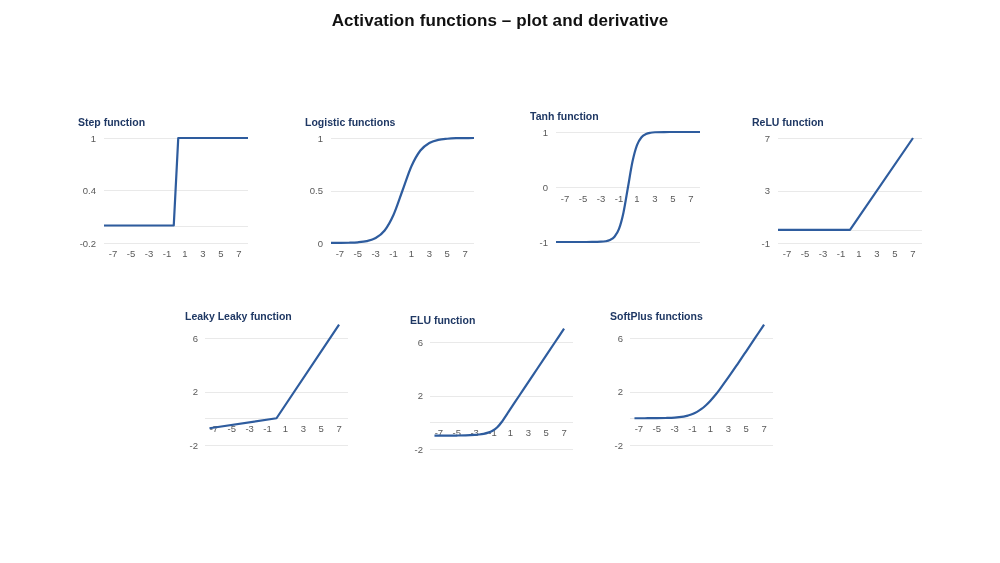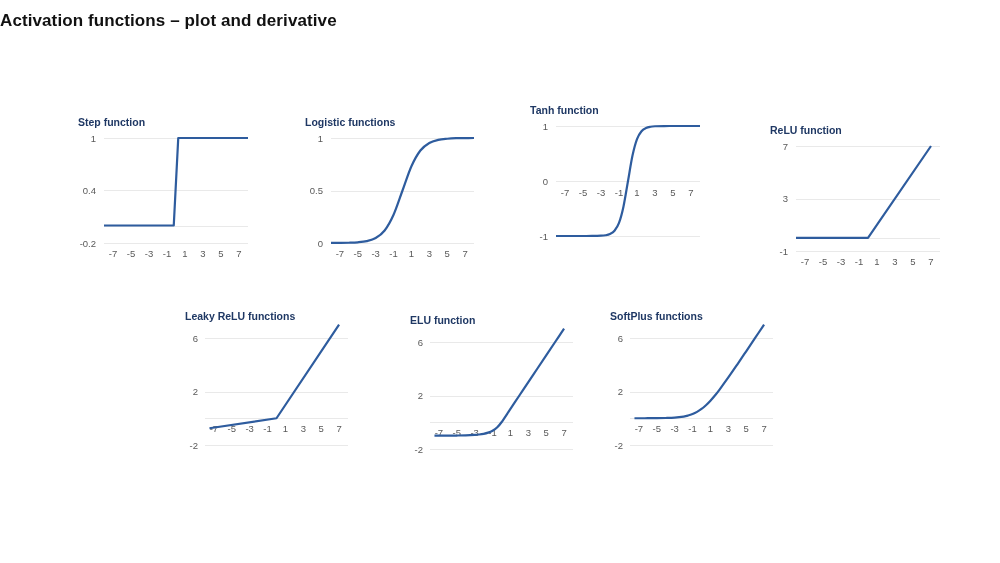--- a/index.html
+++ b/index.html
@@ -18,21 +18,21 @@
   #slide {
     position: absolute;
     inset: 0;
     background: #ffffff;
   }
   #slide-title {
     position: absolute;
     top: 11px;
     left: 0;
     width: 1000px;
-    text-align: left;
+    text-align: center;
     font-size: 17px;
     font-weight: bold;
     color: #111111;
     letter-spacing: 0.1px;
   }
   .chart {
     position: absolute;
   }
   .chart-title {
     position: absolute;
@@ -113,41 +113,41 @@
           <text class="tick-text x-tick-text" x="52.8125" y="127">-5</text>
           <text class="tick-text x-tick-text" x="70.6875" y="127">-3</text>
           <text class="tick-text x-tick-text" x="88.5625" y="127">-1</text>
           <text class="tick-text x-tick-text" x="106.4375" y="127">1</text>
           <text class="tick-text x-tick-text" x="124.3125" y="127">3</text>
           <text class="tick-text x-tick-text" x="142.1875" y="127">5</text>
           <text class="tick-text x-tick-text" x="160.0625" y="127">7</text>
           <path class="series-path" d="M 26.00 112.97 C 27.49 112.96, 31.96 112.94, 34.94 112.91 C 37.92 112.87, 40.90 112.84, 43.88 112.74 C 46.85 112.64, 49.83 112.57, 52.81 112.30 C 55.79 112.03, 58.77 111.82, 61.75 111.11 C 64.73 110.40, 67.71 109.83, 70.69 108.06 C 73.67 106.30, 76.65 104.39, 79.63 100.50 C 82.60 96.62, 85.58 91.42, 88.56 84.75 C 91.54 78.09, 94.52 68.58, 97.50 60.50 C 100.48 52.41, 103.46 42.91, 106.44 36.25 C 109.42 29.58, 112.40 24.38, 115.38 20.50 C 118.35 16.61, 121.33 14.70, 124.31 12.94 C 127.29 11.17, 130.27 10.59, 133.25 9.89 C 136.23 9.19, 139.21 9.02, 142.19 8.73 C 145.17 8.45, 148.15 8.31, 151.13 8.21 C 154.10 8.10, 157.08 8.14, 160.06 8.11 C 163.04 8.07, 167.51 8.02, 169.00 8.00"></path>
         </svg>
       </div>
-      <div class="chart" style="left: 530px; top: 104px; width: 178px; height: 132px;">
+      <div class="chart" style="left: 530px; top: 110px; width: 178px; height: 132px;">
         <div class="chart-title">Tanh function</div>
         <svg class="chart-svg" width="208" height="132">
           <line class="grid-line" x1="26" x2="170" y1="8.5" y2="8.5"></line>
           <line class="grid-line" x1="26" x2="170" y1="63.5" y2="63.5"></line>
           <line class="grid-line" x1="26" x2="170" y1="118.5" y2="118.5"></line>
           <text class="tick-text y-tick-text" x="18" y="11.5">1</text>
           <text class="tick-text y-tick-text" x="18" y="66.5">0</text>
           <text class="tick-text y-tick-text" x="18" y="121.5">-1</text>
           <text class="tick-text x-tick-text" x="35" y="78">-7</text>
           <text class="tick-text x-tick-text" x="53" y="78">-5</text>
           <text class="tick-text x-tick-text" x="71" y="78">-3</text>
           <text class="tick-text x-tick-text" x="89" y="78">-1</text>
           <text class="tick-text x-tick-text" x="107" y="78">1</text>
           <text class="tick-text x-tick-text" x="125" y="78">3</text>
           <text class="tick-text x-tick-text" x="143" y="78">5</text>
           <text class="tick-text x-tick-text" x="161" y="78">7</text>
           <path class="series-path" d="M 26.00 118.00 C 27.50 118.00, 32.00 118.00, 35.00 118.00 C 38.00 118.00, 41.00 118.00, 44.00 118.00 C 47.00 118.00, 50.00 118.00, 53.00 117.99 C 56.00 117.99, 59.00 118.01, 62.00 117.96 C 65.00 117.92, 68.75 117.84, 71.00 117.72 C 73.25 117.61, 74.00 117.57, 75.50 117.28 C 77.00 117.00, 78.50 116.77, 80.00 116.02 C 81.50 115.27, 83.00 114.63, 84.50 112.78 C 86.00 110.92, 87.50 108.97, 89.00 104.91 C 90.50 100.85, 92.00 95.39, 93.50 88.41 C 95.00 81.42, 96.50 71.47, 98.00 63.00 C 99.50 54.53, 101.00 44.58, 102.50 37.59 C 104.00 30.61, 105.50 25.15, 107.00 21.09 C 108.50 17.03, 110.00 15.08, 111.50 13.22 C 113.00 11.37, 114.50 10.73, 116.00 9.98 C 117.50 9.23, 119.00 9.00, 120.50 8.71 C 122.00 8.43, 122.75 8.39, 125.00 8.27 C 127.25 8.16, 131.00 8.08, 134.00 8.04 C 137.00 7.99, 140.00 8.01, 143.00 8.01 C 146.00 8.00, 149.00 8.00, 152.00 8.00 C 155.00 8.00, 158.00 8.00, 161.00 8.00 C 164.00 8.00, 168.50 8.00, 170.00 8.00"></path>
         </svg>
       </div>
-      <div class="chart" style="left: 770px; top: 116px; width: 178px; height: 132px; margin-top: 8px;">
+      <div class="chart" style="left: 752px; top: 116px; width: 178px; height: 132px;">
         <div class="chart-title">ReLU function</div>
         <svg class="chart-svg" width="208" height="132">
           <line class="grid-line" x1="26" x2="170" y1="8.5" y2="8.5"></line>
           <line class="grid-line" x1="26" x2="170" y1="61.5" y2="61.5"></line>
           <line class="grid-line" x1="26" x2="170" y1="113.5" y2="113.5"></line>
           <line class="grid-line" x1="26" x2="170" y1="100.5" y2="100.5"></line>
           <text class="tick-text y-tick-text" x="18" y="11.5">7</text>
           <text class="tick-text y-tick-text" x="18" y="64">3</text>
           <text class="tick-text y-tick-text" x="18" y="116.5">-1</text>
           <text class="tick-text x-tick-text" x="35" y="127">-7</text>
@@ -155,21 +155,21 @@
           <text class="tick-text x-tick-text" x="71" y="127">-3</text>
           <text class="tick-text x-tick-text" x="89" y="127">-1</text>
           <text class="tick-text x-tick-text" x="107" y="127">1</text>
           <text class="tick-text x-tick-text" x="125" y="127">3</text>
           <text class="tick-text x-tick-text" x="143" y="127">5</text>
           <text class="tick-text x-tick-text" x="161" y="127">7</text>
           <path class="series-path" d="M 26.00 99.88 L 98.00 99.88 L 161.00 8.00"></path>
         </svg>
       </div>
       <div class="chart" style="left: 185px; top: 310px; width: 178px; height: 132px;">
-        <div class="chart-title">Leaky ReLU functions</div>
+        <div class="chart-title">Leaky Leaky function</div>
         <svg class="chart-svg" width="208" height="132">
           <line class="grid-line" x1="20" x2="163" y1="14.5" y2="14.5"></line>
           <line class="grid-line" x1="20" x2="163" y1="68.5" y2="68.5"></line>
           <line class="grid-line" x1="20" x2="163" y1="121.5" y2="121.5"></line>
           <line class="grid-line" x1="20" x2="163" y1="94.5" y2="94.5"></line>
           <text class="tick-text y-tick-text" x="13" y="17.5">6</text>
           <text class="tick-text y-tick-text" x="13" y="71">2</text>
           <text class="tick-text y-tick-text" x="13" y="124.5">-2</text>
           <text class="tick-text x-tick-text" x="28.9375" y="108">-7</text>
           <text class="tick-text x-tick-text" x="46.8125" y="108">-5</text>

